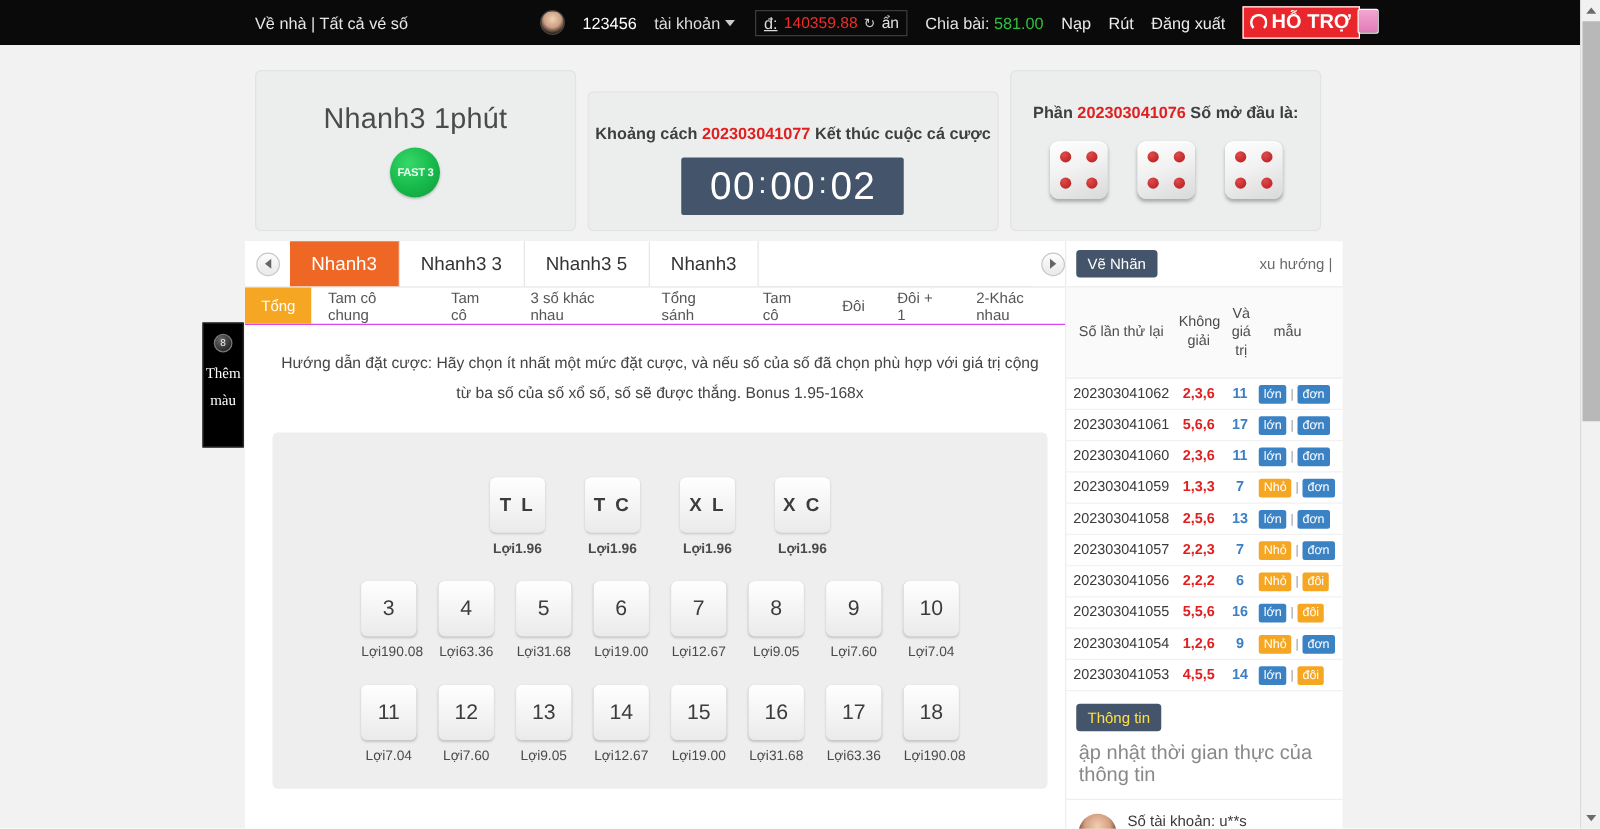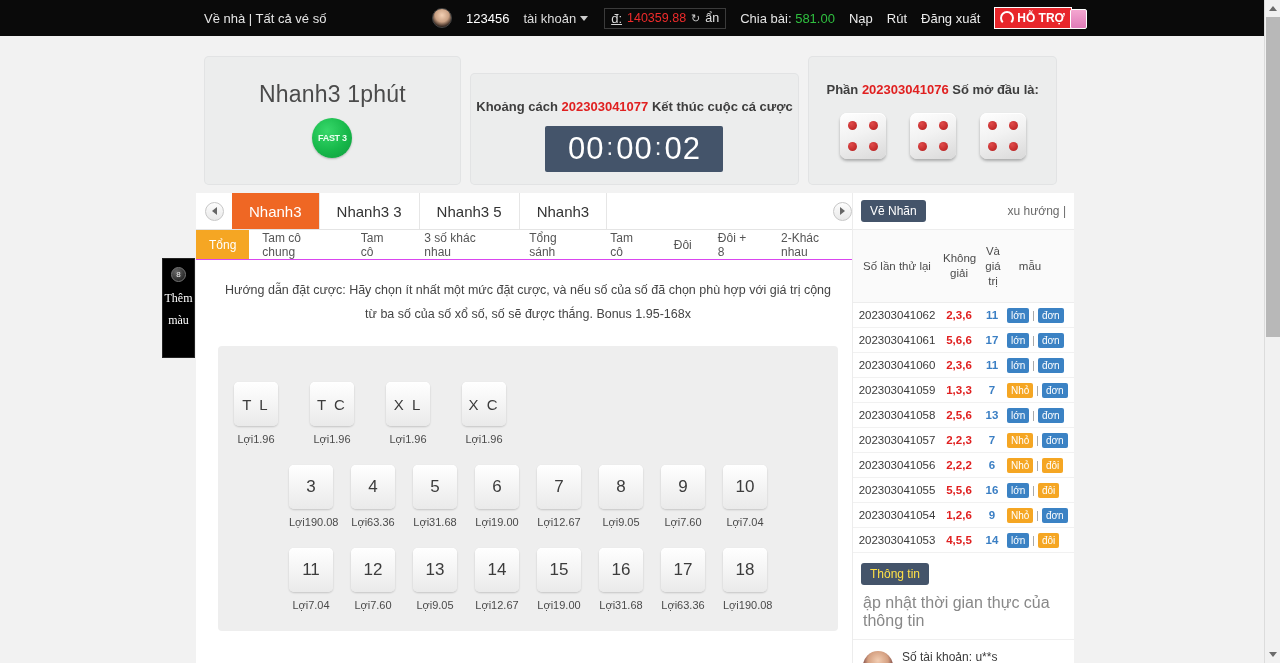--- a/index.html
+++ b/index.html
@@ -32,21 +32,21 @@
     border:1px solid #3b3b3b; padding:2px 6px; margin-left:2px;
   }
   .bal-cur { color:#d9d9d9; text-decoration:underline; }
   .bal-num { color:#ef2b2b; font-size:12.5px; }
   .bal-ico { color:#cfcfcf; font-size:11px; }
   .bal-hide { color:#e0e0e0; font-size:12.5px; }
   .chia { color:#e3e3e3; }
   .chia b { color:#2fbf3f; font-weight:normal; }
   .tb-link { color:#ececec; }
   .support {
-    background:#e8262b; color:#fff; font-weight:bold; font-size:12px;
+    background:#e8262b; color:#fff; font-weight:bold; font-size:16px;
     padding:3px 6px 3px 5px; display:flex; align-items:center; gap:3px;
     border:1px solid #fff; position:relative;
   }
   .support .headset {
     width:14px;height:14px;border:2px solid #fff;border-radius:50%;
     border-bottom-color:transparent; display:inline-block;
   }
   .support .kitty {
     position:absolute; right:-16px; top:1px;
     width:17px; height:20px;
@@ -171,21 +171,21 @@
   .slider { flex:1; height:10px; position:relative; display:flex; align-items:center; }
   .strack { position:absolute; left:10px; right:0; height:9px; border:1px solid #ddd; border-radius:5px; background:#fafafa;}
   .sknob { position:absolute; left:0; width:13px; height:15px; background:#e2e2e2; border-radius:2px; box-shadow:inset 0 0 0 1px #d2d2d2;}
   .plus {
     width:22px;height:22px;border-radius:50%;background:#6b6b6b;color:#fff;
     display:flex;align-items:center;justify-content:center;font-size:16px;flex:none;
   }
   .reset { font-size:12px; color:#9a9a9a; white-space:nowrap; }
   .reset b { color:#f5a623; font-weight:normal; }
 
-  .row4 { display:flex; gap:32px; margin-top:22px; }
+  .row4 { display:flex; justify-content:center; gap:32px; margin-top:22px;font-weight:bold; }
   .rowN { display:flex; justify-content:center; gap:18px; margin-top:20px; }
   .cell { width:44px; text-align:center; }
   .chip {
     width:44px; height:44px; border-radius:5px;
     background:linear-gradient(#ffffff,#eaeaea);
     box-shadow:0 1px 2px rgba(0,0,0,.18), inset 0 1px 0 #fff;
     display:flex; align-items:center; justify-content:center;
     font-size:17px; color:#3c3c3c;
   }
   .chip.wide { letter-spacing:2px; font-size:15px; }
@@ -355,21 +355,21 @@
     </div>
 
     <div class="subtabs" id="sub-tabs">
         <div class="stab active">Tổng</div>
         <div class="stab">Tam cô chung</div>
         <div class="stab">Tam cô</div>
         <div class="stab">3 số khác nhau</div>
         <div class="stab">Tổng sánh</div>
         <div class="stab">Tam cô</div>
         <div class="stab">Đôi</div>
-        <div class="stab">Đôi + 8</div>
+        <div class="stab">Đôi + 1</div>
         <div class="stab">2-Khác nhau</div>
       </div>
 
     <div class="guide">Hướng dẫn đặt cược: Hãy chọn ít nhất một mức đặt cược, và nếu số của số đã chọn phù hợp với giá trị cộng từ ba số của số xổ số, số sẽ được thắng. Bonus 1.95-168x</div>
 
     <div class="betpanel">
 
       <div class="row4" id="row-top">
           <div class="cell">
             <div class="chip wide">T L</div>

